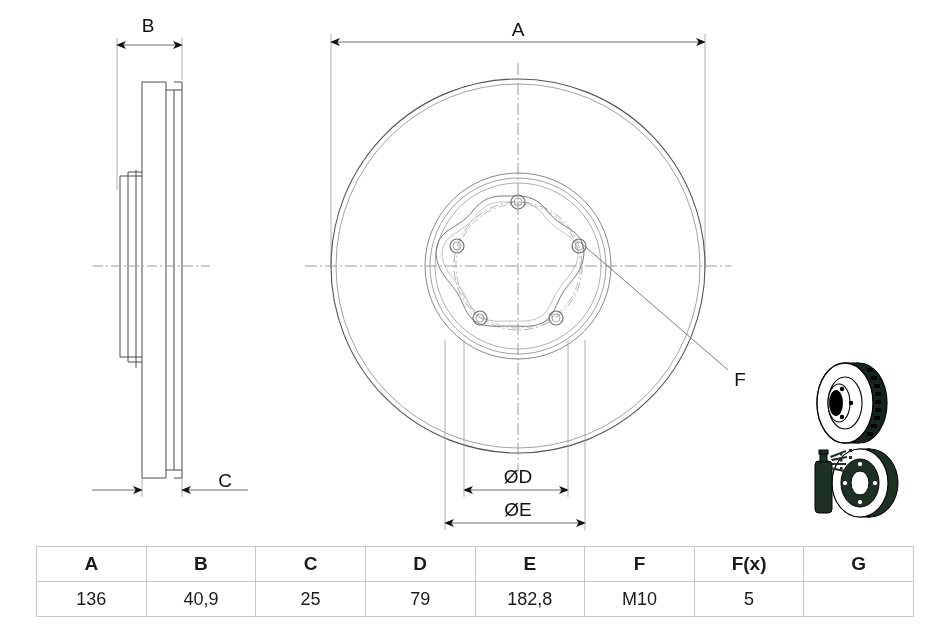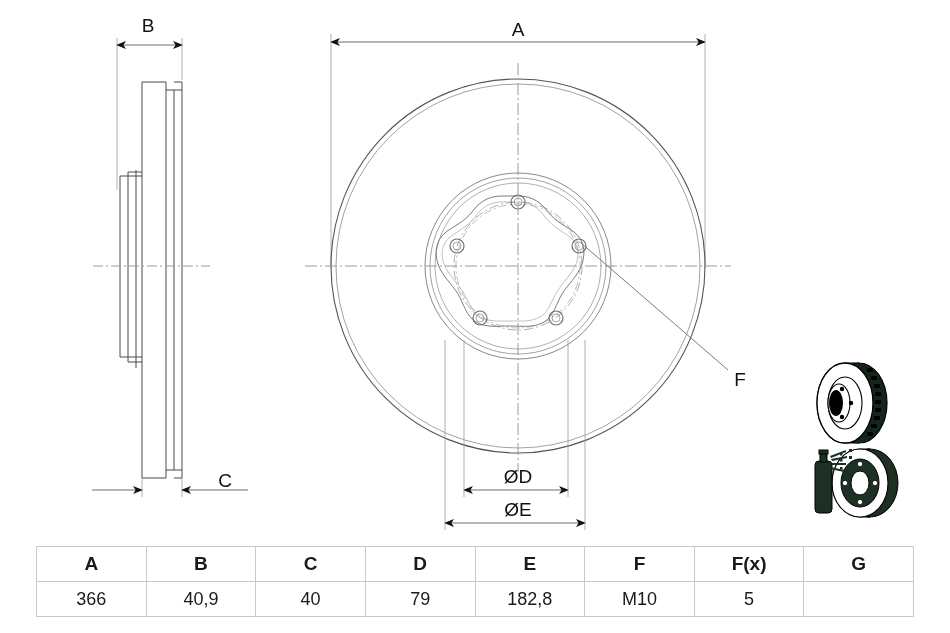--- a/index.html
+++ b/index.html
@@ -286,23 +286,23 @@
         <td>A</td>
         <td>B</td>
         <td>C</td>
         <td>D</td>
         <td>E</td>
         <td>F</td>
         <td>F(x)</td>
         <td>G</td>
       </tr>
       <tr class="value-row">
-        <td>366</td>
+        <td>136</td>
         <td>40,9</td>
-        <td>40</td>
+        <td>25</td>
         <td>79</td>
         <td>182,8</td>
         <td>M10</td>
         <td>5</td>
         <td></td>
       </tr>
     </tbody>
   </table>
 
 </div>

